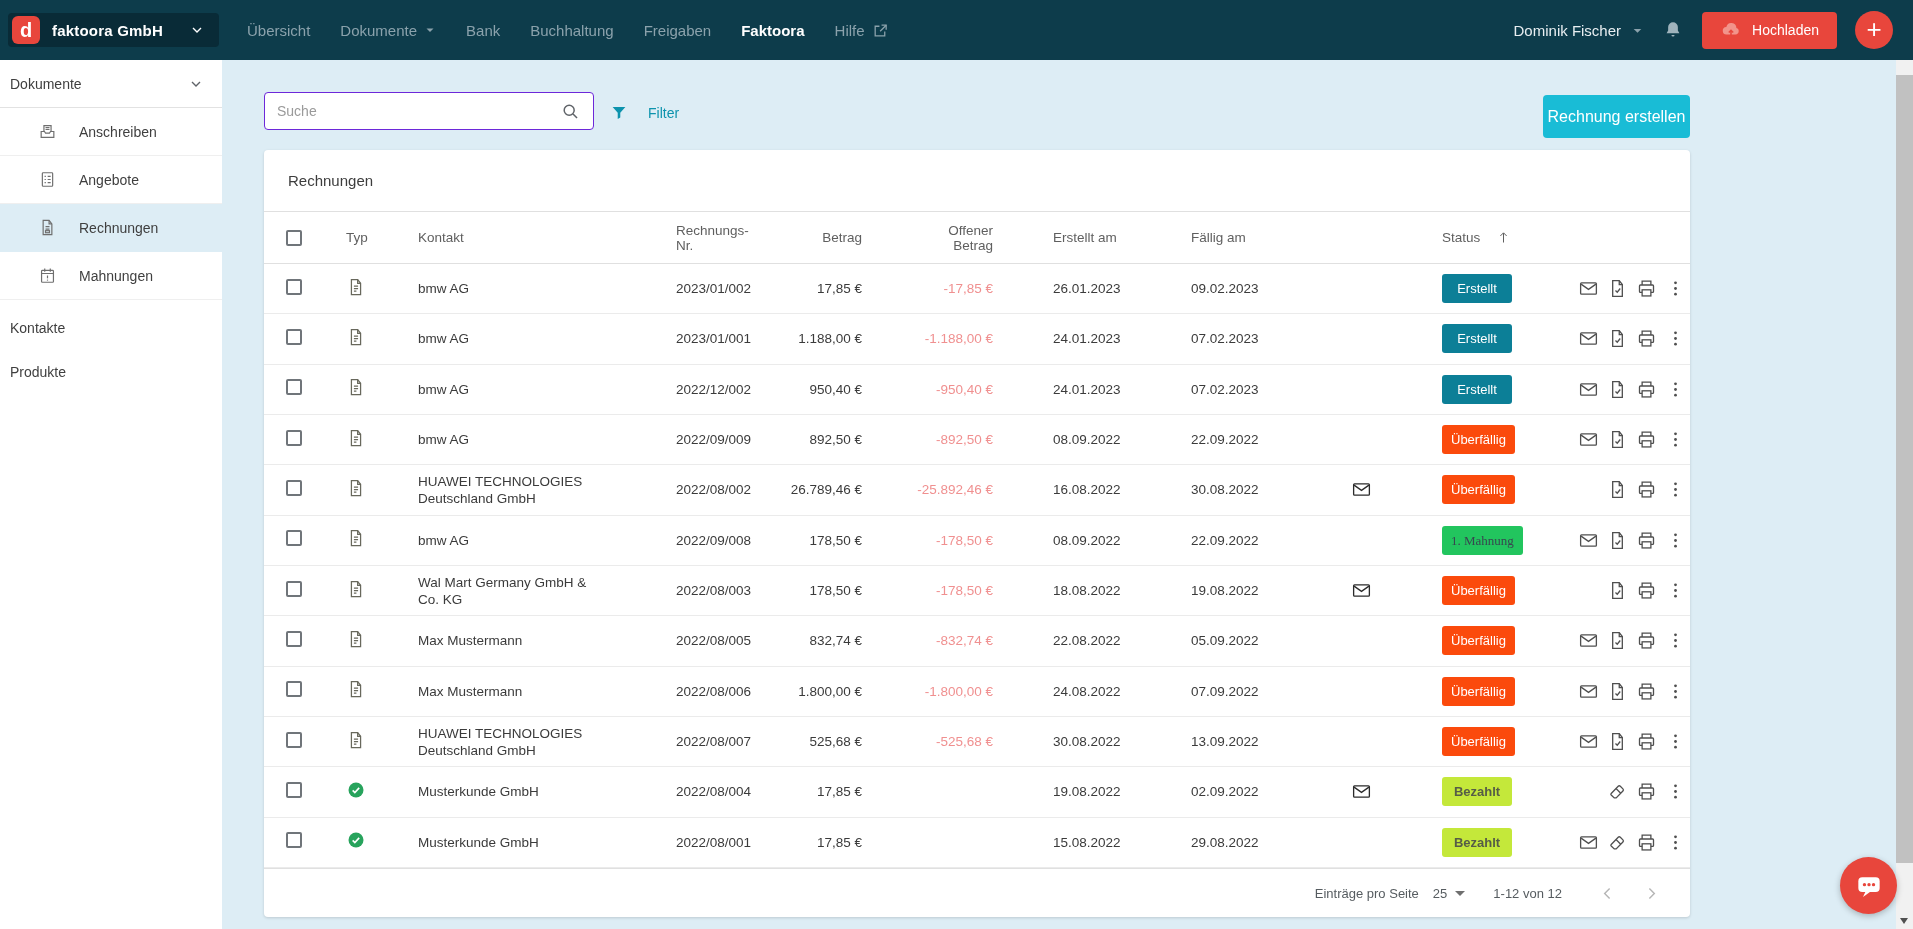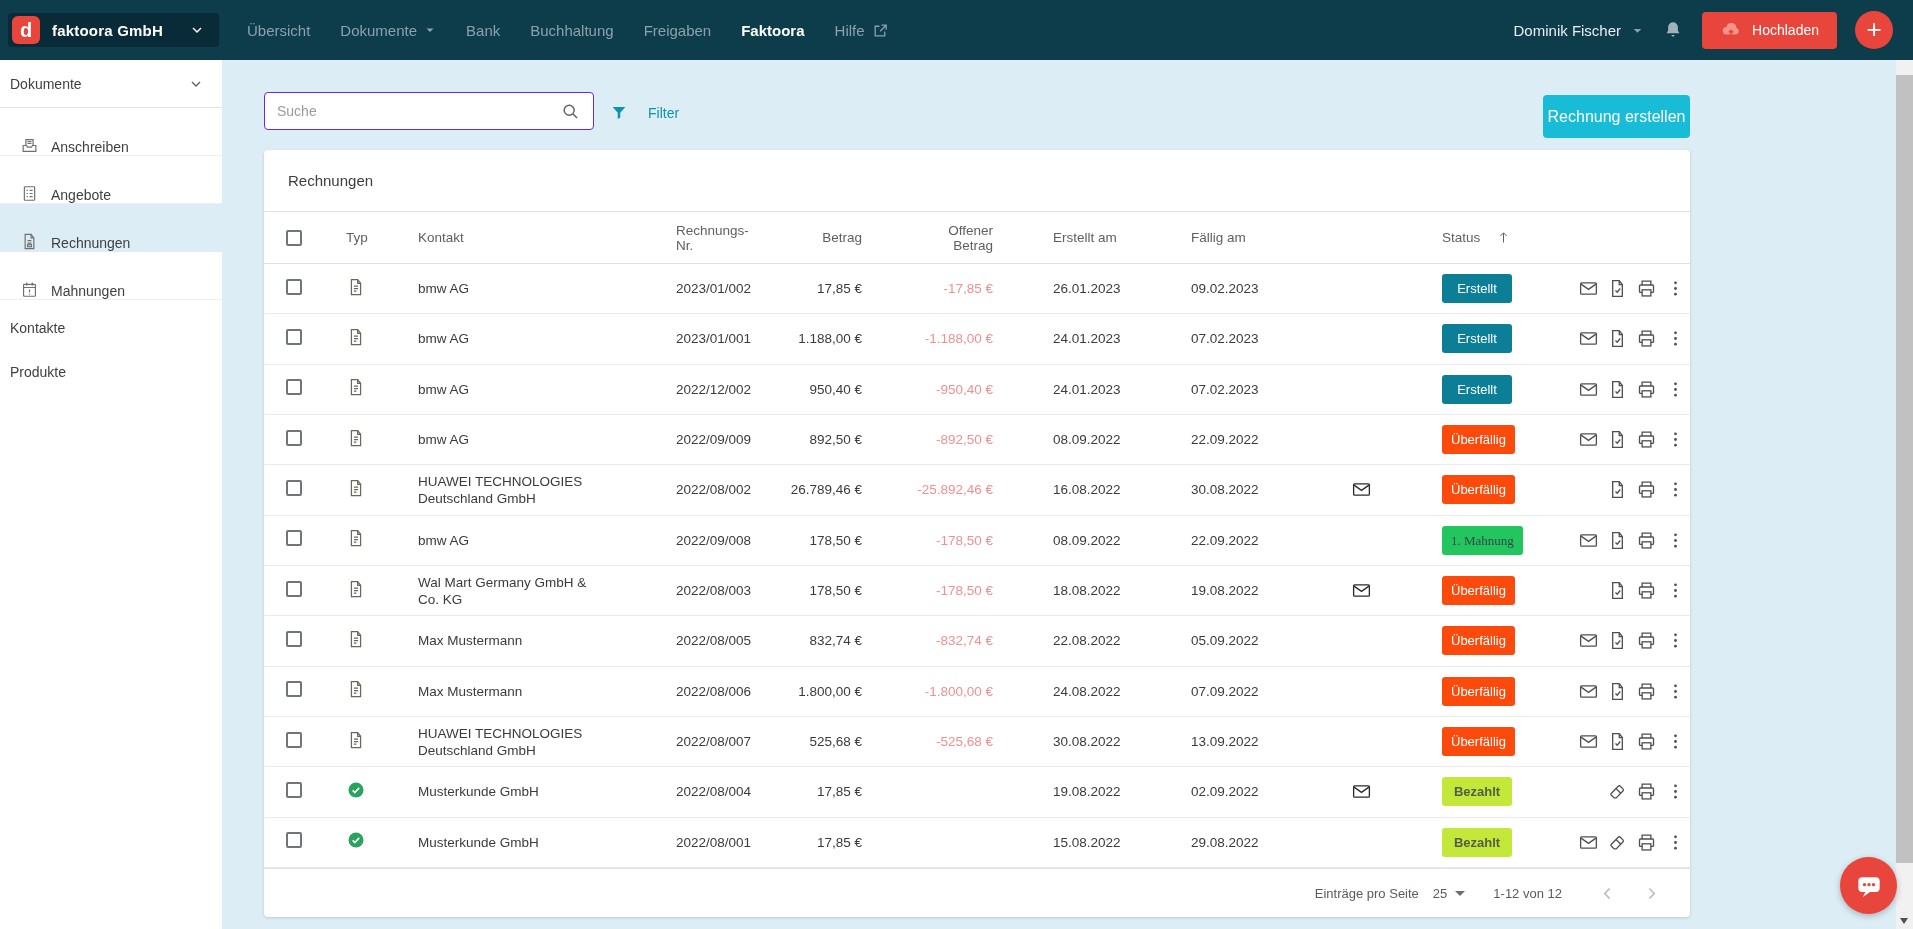--- a/index.html
+++ b/index.html
@@ -18,21 +18,21 @@
   .nav-item.active { color:#fff; font-weight:bold; }
   .nav-right { margin-left:auto; display:flex; align-items:center; gap:18px; padding-right:20px; }
   .user-chip { color:#e8eef1; font-size:15px; display:flex; align-items:center; gap:10px; cursor:pointer; }
   .bell { width:22px; height:22px; }
   .upload-btn { background:#e8463c; border:none; color:#fff; font-size:14px; height:37px; padding:0 18px; border-radius:4px; display:flex; align-items:center; gap:10px; cursor:pointer; font-family:inherit; }
   .plus-btn { width:38px; height:38px; border-radius:50%; background:#e8463c; border:none; color:#fff; font-size:26px; line-height:1; display:flex; align-items:center; justify-content:center; cursor:pointer; padding-bottom:3px; }
 
   
   .sidebar { position:absolute; left:0; top:60px; width:222px; bottom:0; background:#fff; z-index:10; }
   .side-section { height:48px; display:flex; align-items:center; justify-content:space-between; padding:0 18px 0 10px; font-size:14px; color:#3f3f3f; border-bottom:1px solid #e2e2e2; cursor:pointer; }
-  .side-item { height:48px; display:flex; align-items:flex-end; gap:12px; padding-left:20px; font-size:14px; color:#3f3f3f; border-bottom:1px solid #efefef; cursor:pointer; }
+  .side-item { height:48px; display:flex; align-items:center; gap:22px; padding-left:38px; font-size:14px; color:#3f3f3f; border-bottom:1px solid #efefef; cursor:pointer; }
   .side-item.selected { background:#ddedf5; border-bottom:1px solid #ddedf5; }
   .side-item .sicon { width:19px; height:19px; color:#6f6f6f; }
   .side-link { height:44px; display:flex; align-items:center; padding-left:10px; font-size:14px; color:#3f3f3f; cursor:pointer; }
   .side-link:first-of-type { margin-top:6px; }
 
   
   .main { position:absolute; left:222px; top:60px; right:0; bottom:0; }
   .search-wrap { position:absolute; left:42px; top:32px; width:330px; height:38px; background:#fff; border:1px solid #6d28d9; border-radius:4px; display:flex; align-items:center; padding:0 12px; }
   .search-wrap input { border:none; outline:none; flex:1; font-size:14px; font-family:inherit; color:#3c3c3c; background:transparent; }
   .search-wrap input::placeholder { color:#9a9a9a; }

